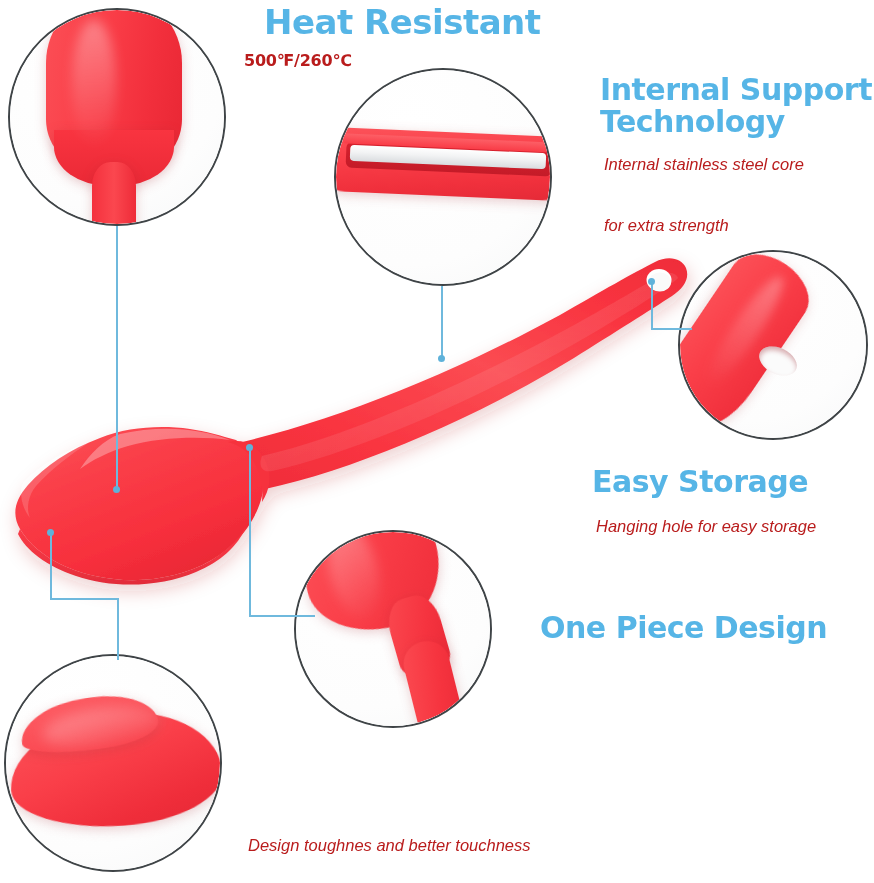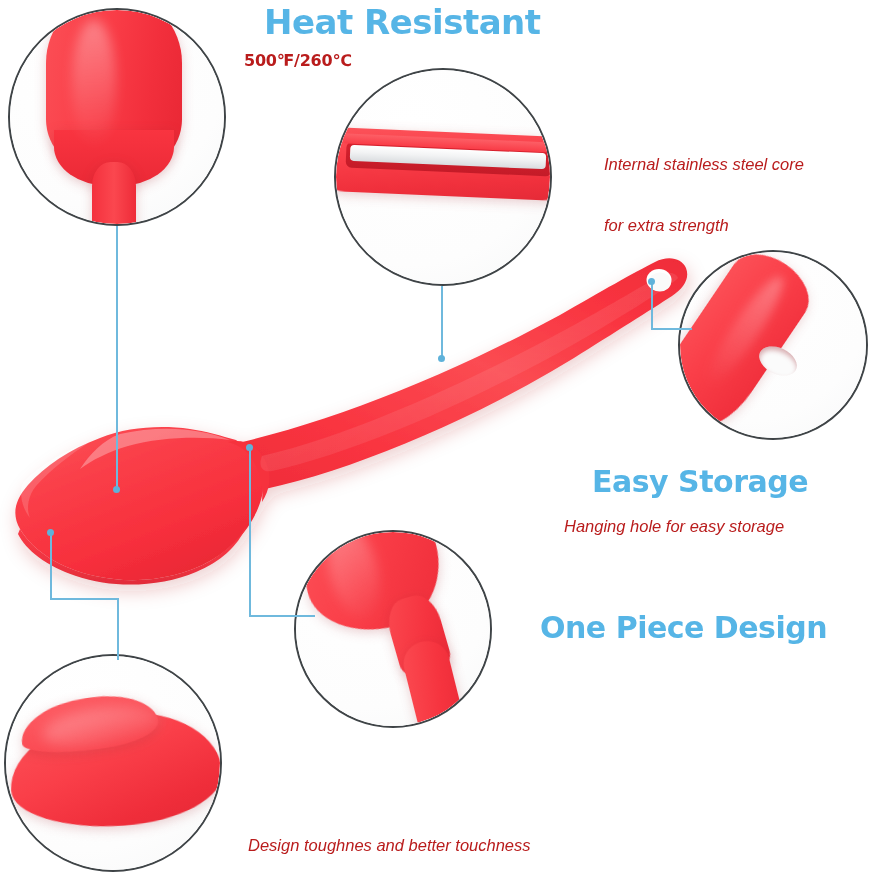--- a/index.html
+++ b/index.html
@@ -314,24 +314,26 @@
   <div class="dot" style="left:246px; top:444px;"></div>
 
   <div class="line v" style="left:50px; top:533px; height:66px;"></div>
   <div class="line h" style="left:50px; top:598px; width:68px;"></div>
   <div class="line v" style="left:117px; top:598px; height:62px;"></div>
   <div class="dot" style="left:47px; top:529px;"></div>
 
   <div class="feature-title" style="left:240px; top:4px; font-size:34px;margin-left:24px;">Heat Resistant</div>
   <div class="feature-sub bold-black" style="left:240px; top:47px;">500℉/260℃</div>
 
+  <div class="feature-title" style="left:600px; top:74px; font-size:30px;">Internal Support
+Technology</div>
   <div class="feature-sub" style="left:600px; top:145px;">Internal stainless steel core
 
 for extra strength</div>
 
   <div class="feature-title" style="left:592px; top:466px; font-size:30px;">Easy Storage</div>
-  <div class="feature-sub" style="left:560px; top:507px;">Hanging hole for easy storage</div>
+  <div class="feature-sub" style="left:592px; top:507px;">Hanging hole for easy storage</div>
 
   <div class="feature-title" style="left:540px; top:612px; font-size:30px;">One Piece Design</div>
 
   <div class="feature-sub" style="left:244px; top:826px;">Design toughnes and better touchness</div>
 
 </div>
 
 </body></html>

